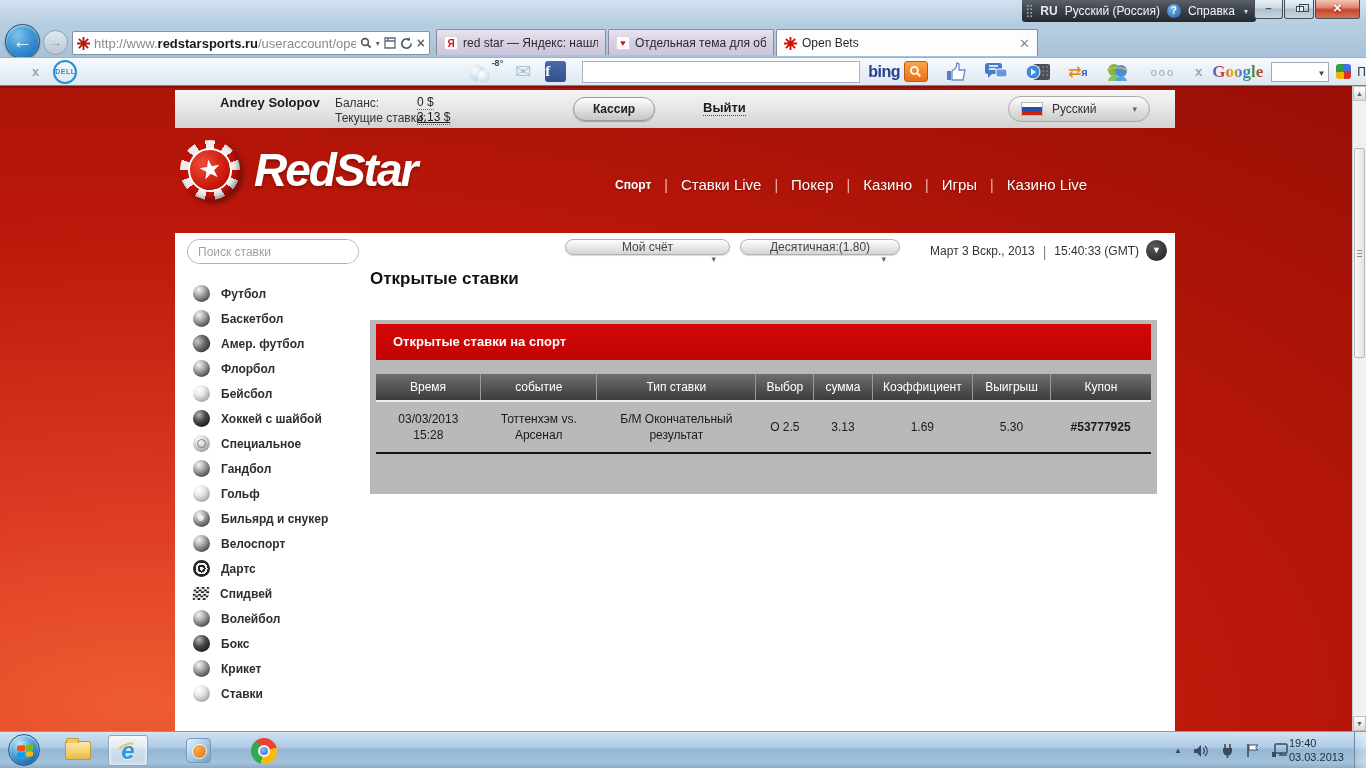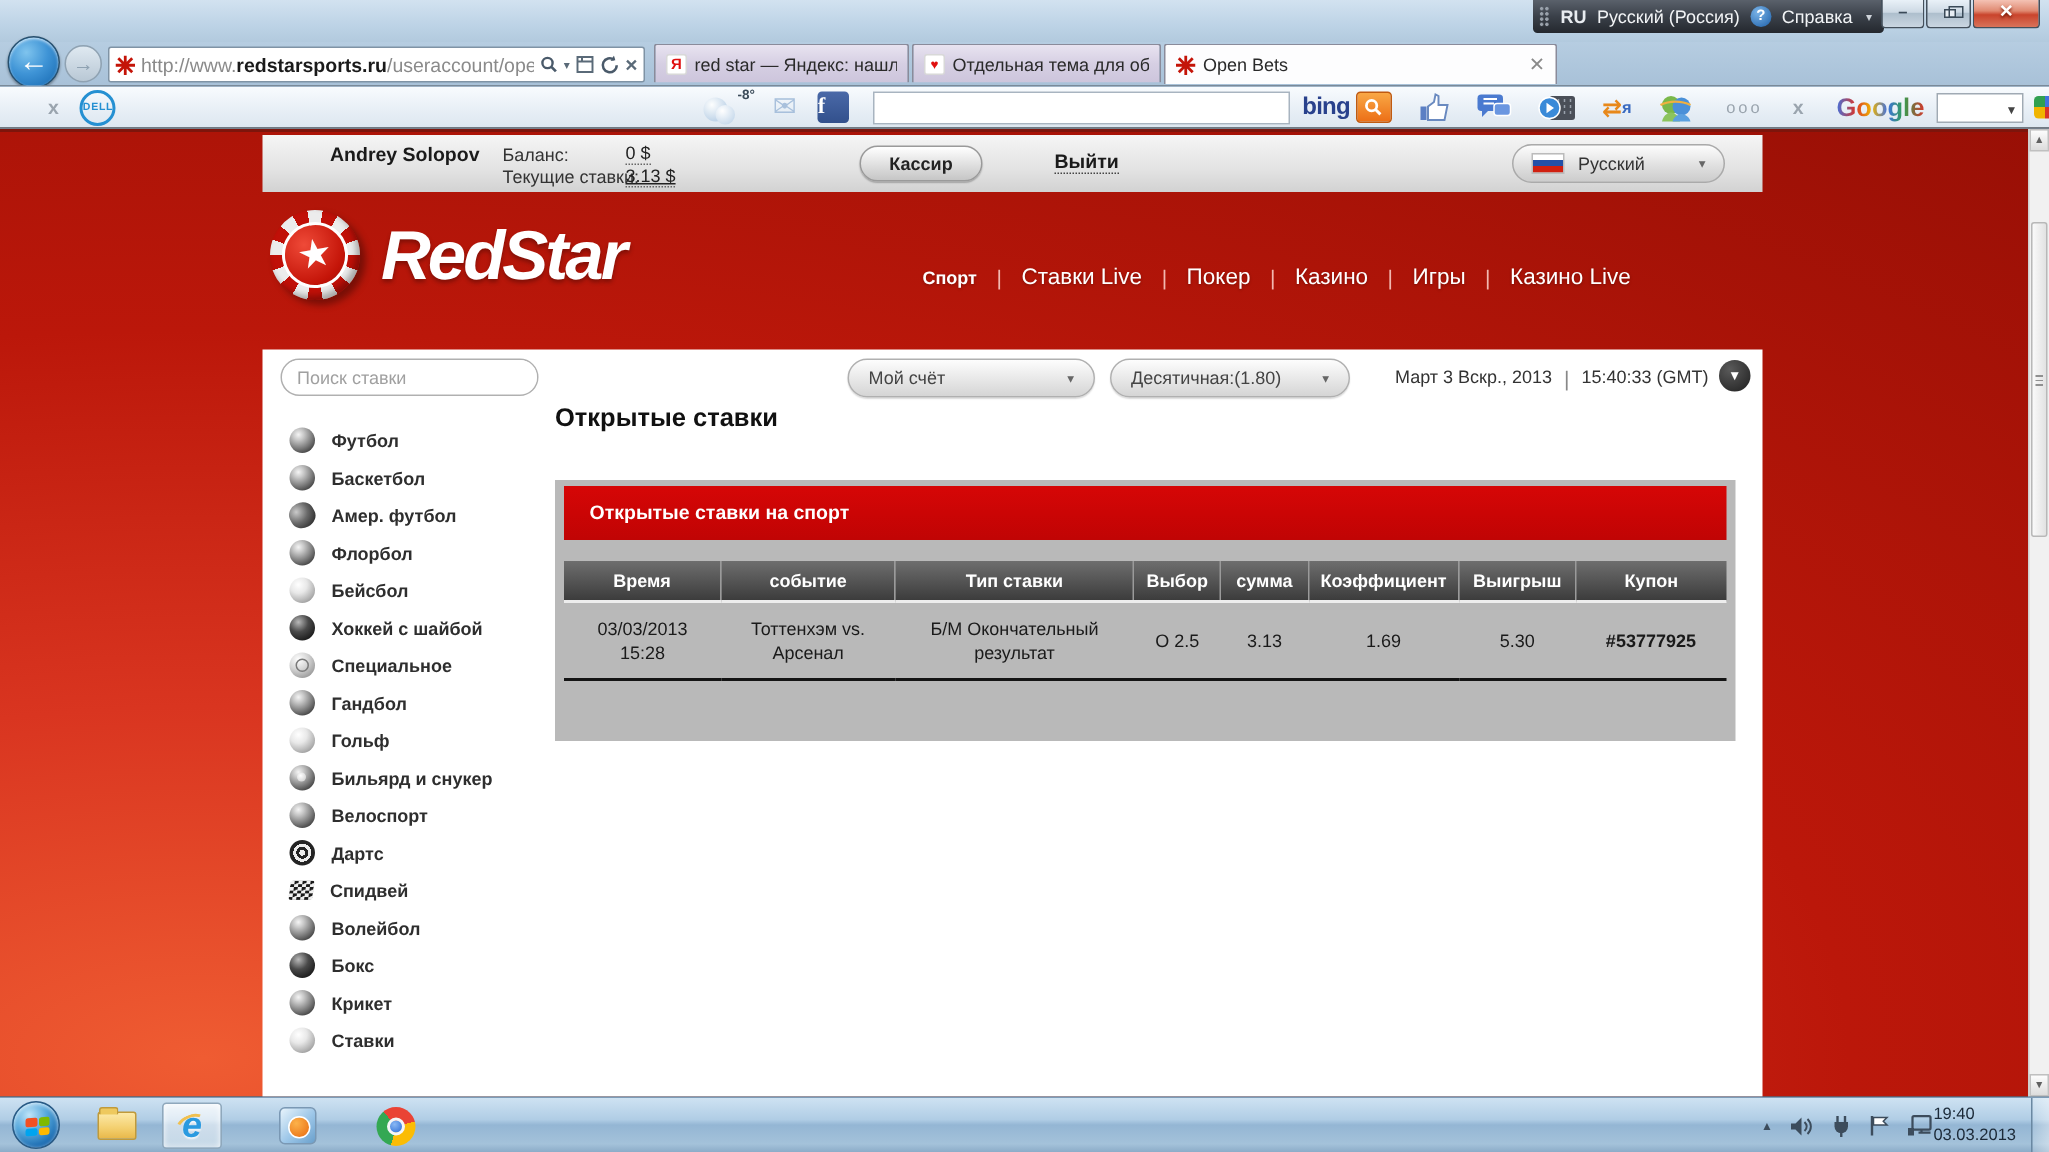--- a/index.html
+++ b/index.html
@@ -89,23 +89,23 @@
   .fb-icon { width:21px; height:21px; background:linear-gradient(180deg,#4a69a8,#32508c); border-radius:3px;
     color:#fff; font-weight:bold; font-size:15px; text-align:center; line-height:21px; margin-left:14px; font-family:"Liberation Serif",serif; }
   .bing-box { width:278px; height:22px; background:#fff; border:1px solid #a8b4c0; margin-left:16px; font-size:12px; padding:0 4px; }
   .bing-logo { font-weight:bold; font-size:16px; color:#29418c; letter-spacing:-.5px; margin-left:8px; }
   .bing-btn { width:24px; height:21px; border-radius:3px; margin-left:4px;
     background:linear-gradient(180deg,#f9a845 0%,#ec6f17 100%); border:1px solid #c05a10;
     display:flex; align-items:center; justify-content:center; }
   .tbico { margin-left:17px; }
   .dots { color:#9aa4ae; font-size:11px; letter-spacing:2px; margin-left:22px; }
   .g-x { color:#9aa4ae; font-weight:bold; font-size:13px; margin-left:20px; }
-  .google-logo { font-size:17px; font-weight:bold; margin-left:22px;
+  .google-logo { font-size:17px; font-weight:bold; margin-left:10px;
     background:linear-gradient(90deg,#4172e0 0%,#d8342a 22%,#f0b400 40%,#4172e0 58%,#30a050 76%,#d8342a 100%);
-    -webkit-background-clip:text; background-clip:text; color:transparent; font-family:Liberation Sans, sans-serif; }
+    -webkit-background-clip:text; background-clip:text; color:transparent; font-family:Liberation Serif, serif; }
   .g-combo { width:58px; height:20px; border:1px solid #a0aab4; background:#fff; margin-left:8px; position:relative; }
   .g-combo .caret { position:absolute; right:3px; top:6px; font-size:8px; color:#444; }
   .g-ball { width:15px; height:15px; border-radius:3px; margin-left:7px;
     background:conic-gradient(#4172e0 0 25%,#d8342a 0 50%,#f0b400 0 75%,#30a050 0 100%); }
   .g-search { margin-left:6px; color:#333; font-size:12px; }
 
   
   .page { position:absolute; left:0; top:86px; width:1352px; height:645px; overflow:hidden;
     border-top:2px solid #7d150c;
     background:radial-gradient(140% 130% at 10% 96%, #ef5c32 0%, #d93520 28%, #bb170a 58%, #970f05 100%); }
@@ -147,24 +147,24 @@
   .mn-sep { color:#f2b8b0; font-size:14px; }
 
   .content { position:absolute; left:175px; top:145px; width:1000px; height:500px; background:#fff; }
 
   
   .search-pill { position:absolute; left:12px; top:6px; width:172px; height:25px; border-radius:13px;
     background:linear-gradient(180deg,#fdfdfd,#d8d8d8); border:1px solid #b0b0b0; display:flex; overflow:hidden; }
   .search-pill input { flex:1; border:none; outline:none; background:#fff; font-size:12px; padding:0 10px;
     font-family:inherit; color:#333; border-radius:13px 0 0 13px; }
   .search-pill input::placeholder { color:#a0a0a0; }
-  .pill-dd { position:absolute; top:6px; height:26px; border-radius:13px;
+  .pill-dd { position:absolute; top:6px; height:16px; border-radius:13px;
     background:linear-gradient(180deg,#fdfdfd,#d5d5d5); border:1px solid #b0b0b0;
     display:flex; align-items:center; padding:0 13px; font-size:12px; color:#444;
-    box-shadow:0 1px 1px rgba(0,0,0,.15); }
+    box-shadow:0 1px 1px rgba(0,0,0,.15);flex-direction:column; }
   .pill-dd .caret { margin-left:auto; color:#666; font-size:9px; }
   .dd-account { left:390px; width:165px; }
   .dd-odds { left:565px; width:160px; }
   .datetime { position:absolute; right:36px; top:11px; display:flex; align-items:flex-start; gap:8px;
     font-size:12px; color:#333; }
   .dt-sep { color:#888; font-size:14px; }
   .dt-btn { position:absolute; right:8px; top:7px; width:21px; height:21px; border-radius:50%;
     background:radial-gradient(circle at 35% 30%,#5a5a5a,#1e1e1e); color:#fff; text-align:center;
     line-height:20px; font-size:9px; }
 
@@ -187,21 +187,21 @@
   .b-billiard { position:relative; }
   .b-billiard::after { content:""; position:absolute; left:5px; top:5px; width:6px; height:6px; border-radius:50%;
     background:radial-gradient(circle at 40% 35%,#fff,#c8c8c8); }
 
   
   .main-title { position:absolute; left:195px; top:36px; font-size:17px; font-weight:bold; color:#111; }
   .panel { position:absolute; left:195px; top:87px; width:787px; height:174px; background:#b9b9b9; padding:4px 6px; }
   .panel-banner { height:36px; background:linear-gradient(180deg,#d60606,#c00404); color:#fff;
     font-weight:bold; font-size:13px; line-height:36px; padding-left:17px; }
   .bet-table { width:100%; border-collapse:collapse; margin-top:14px; table-layout:fixed; }
-  .bet-table th { height:27px; color:#fff; font-weight:bold; font-size:12px; text-align:center;
+  .bet-table th { height:27px; color:#fff; font-weight:normal; font-size:12px; text-align:center;
     background:linear-gradient(180deg,#6e6e6e 0%,#3c3c3c 100%); border-left:1px solid #9a9a9a;
     border-bottom:2px solid #ededed; }
   .bet-table th:first-child { border-left:none; }
   .bet-table td { height:52px; font-size:12px; color:#1a1a1a; text-align:center; vertical-align:middle;
     white-space:pre-line; line-height:1.35; border-bottom:2px solid #141414; }
   .bet-table td.coupon { font-weight:bold; }
   .c0{width:13.5%}.c1{width:15%}.c2{width:20.5%}.c3{width:7.5%}.c4{width:7.5%}.c5{width:13%}.c6{width:10%}.c7{width:13%}
 
   
   .scrollbar { position:absolute; right:0; top:86px; width:14px; height:645px; background:#f1f1f1; border-left:1px solid #cfcfcf; }

